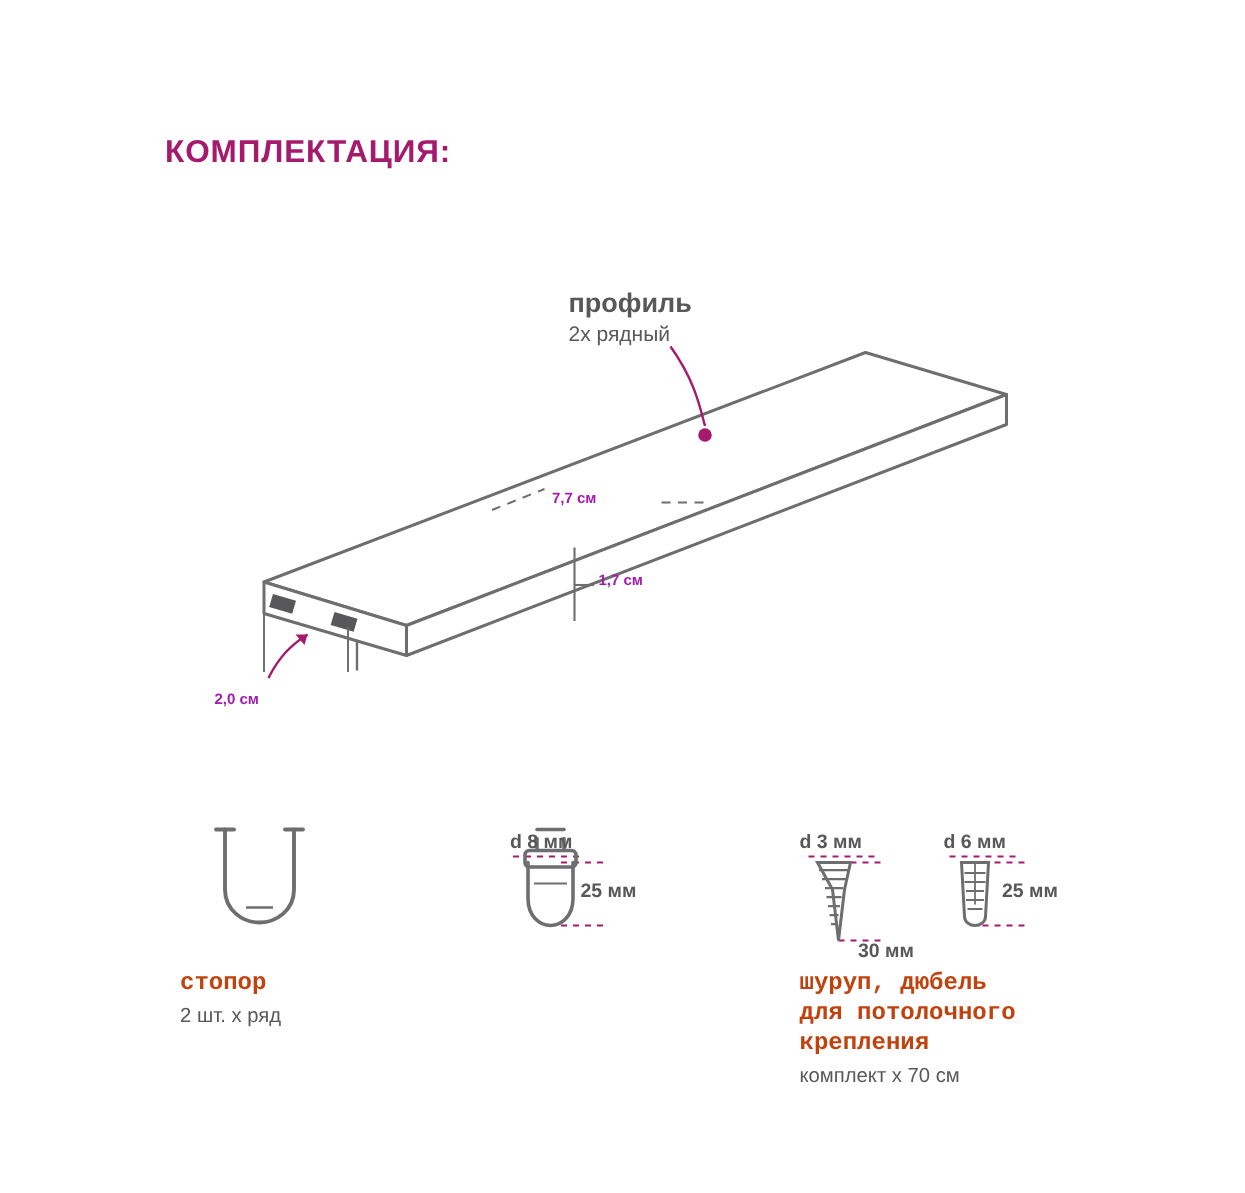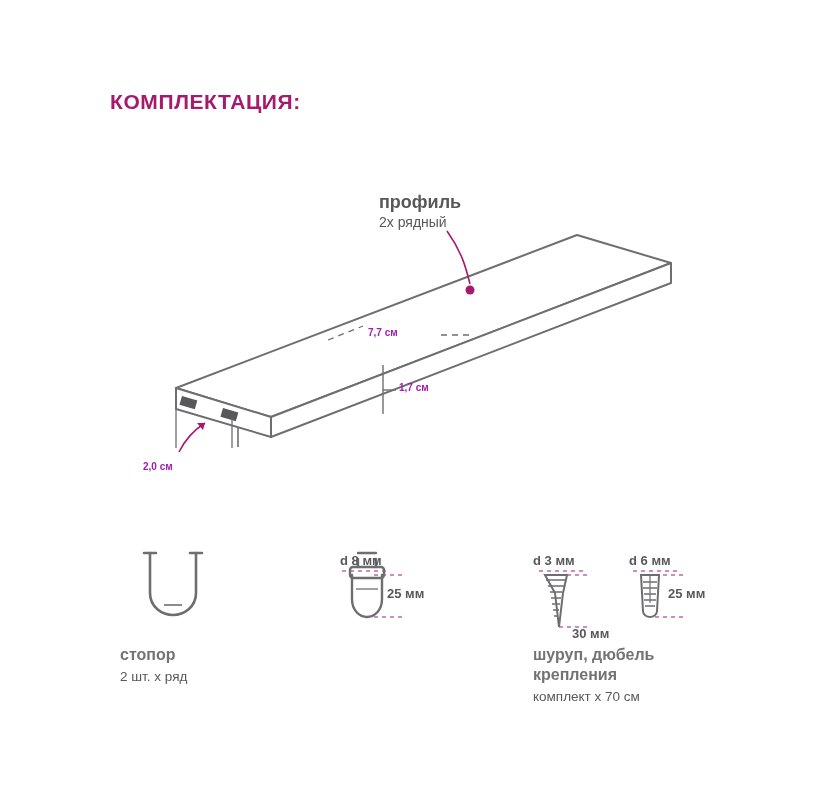--- a/index.html
+++ b/index.html
@@ -91,22 +91,23 @@
 
   .part-caption {
     position: absolute;
     left: 0;
     top: 100px;
     width: 100%;
   }
   .part-caption .title {
     font-size: 16px;
     font-weight: bold;
-    color: #737373;
+    color: #c2410c;
     line-height: 1.25;
+    font-family: Liberation Mono, monospace;
   }
   .part-caption .sub {
     font-size: 13.5px;
     color: #58585a;
     line-height: 1.35;
     margin-top: 3px;
   }
 
   .tag {
     position: absolute;
@@ -224,20 +225,21 @@
         <line x1="100" y1="26" x2="146" y2="26" stroke="#a51a6d" stroke-width="1.2" stroke-dasharray="4 4"></line>
         <line x1="122" y1="30" x2="152" y2="30" stroke="#a51a6d" stroke-width="1.2" stroke-dasharray="4 4"></line>
         <line x1="122" y1="72" x2="152" y2="72" stroke="#a51a6d" stroke-width="1.2" stroke-dasharray="4 4"></line>
 
         <path d="M108,30 L126,30 L124,66 C124,70 120,72 117,72 C114,72 110,70 110,66 Z" fill="none" stroke="#6e6e70" stroke-width="2"></path>
         <path d="M110,37 L124,37 M110,43 L124,43 M111,49 L123,49 M111,55 L123,55 M112,61 L122,61" stroke="#6e6e70" stroke-width="1.4"></path>
         <path d="M117,30 L117,58" stroke="#6e6e70" stroke-width="1.2"></path>
       </svg>
       <div class="part-caption">
         <div class="title">шуруп, дюбель</div>
+        <div class="title">для потолочного</div>
         <div class="title">крепления</div>
         <div class="sub">комплект х 70 см</div>
       </div>
     </div>
   </div>
 
   <div class="tag tag-hook-d">d 8 мм</div>
   <div class="tag tag-hook-l">25 мм</div>
   <div class="tag tag-screw-d">d 3 мм</div>
   <div class="tag tag-screw-l">30 мм</div>

